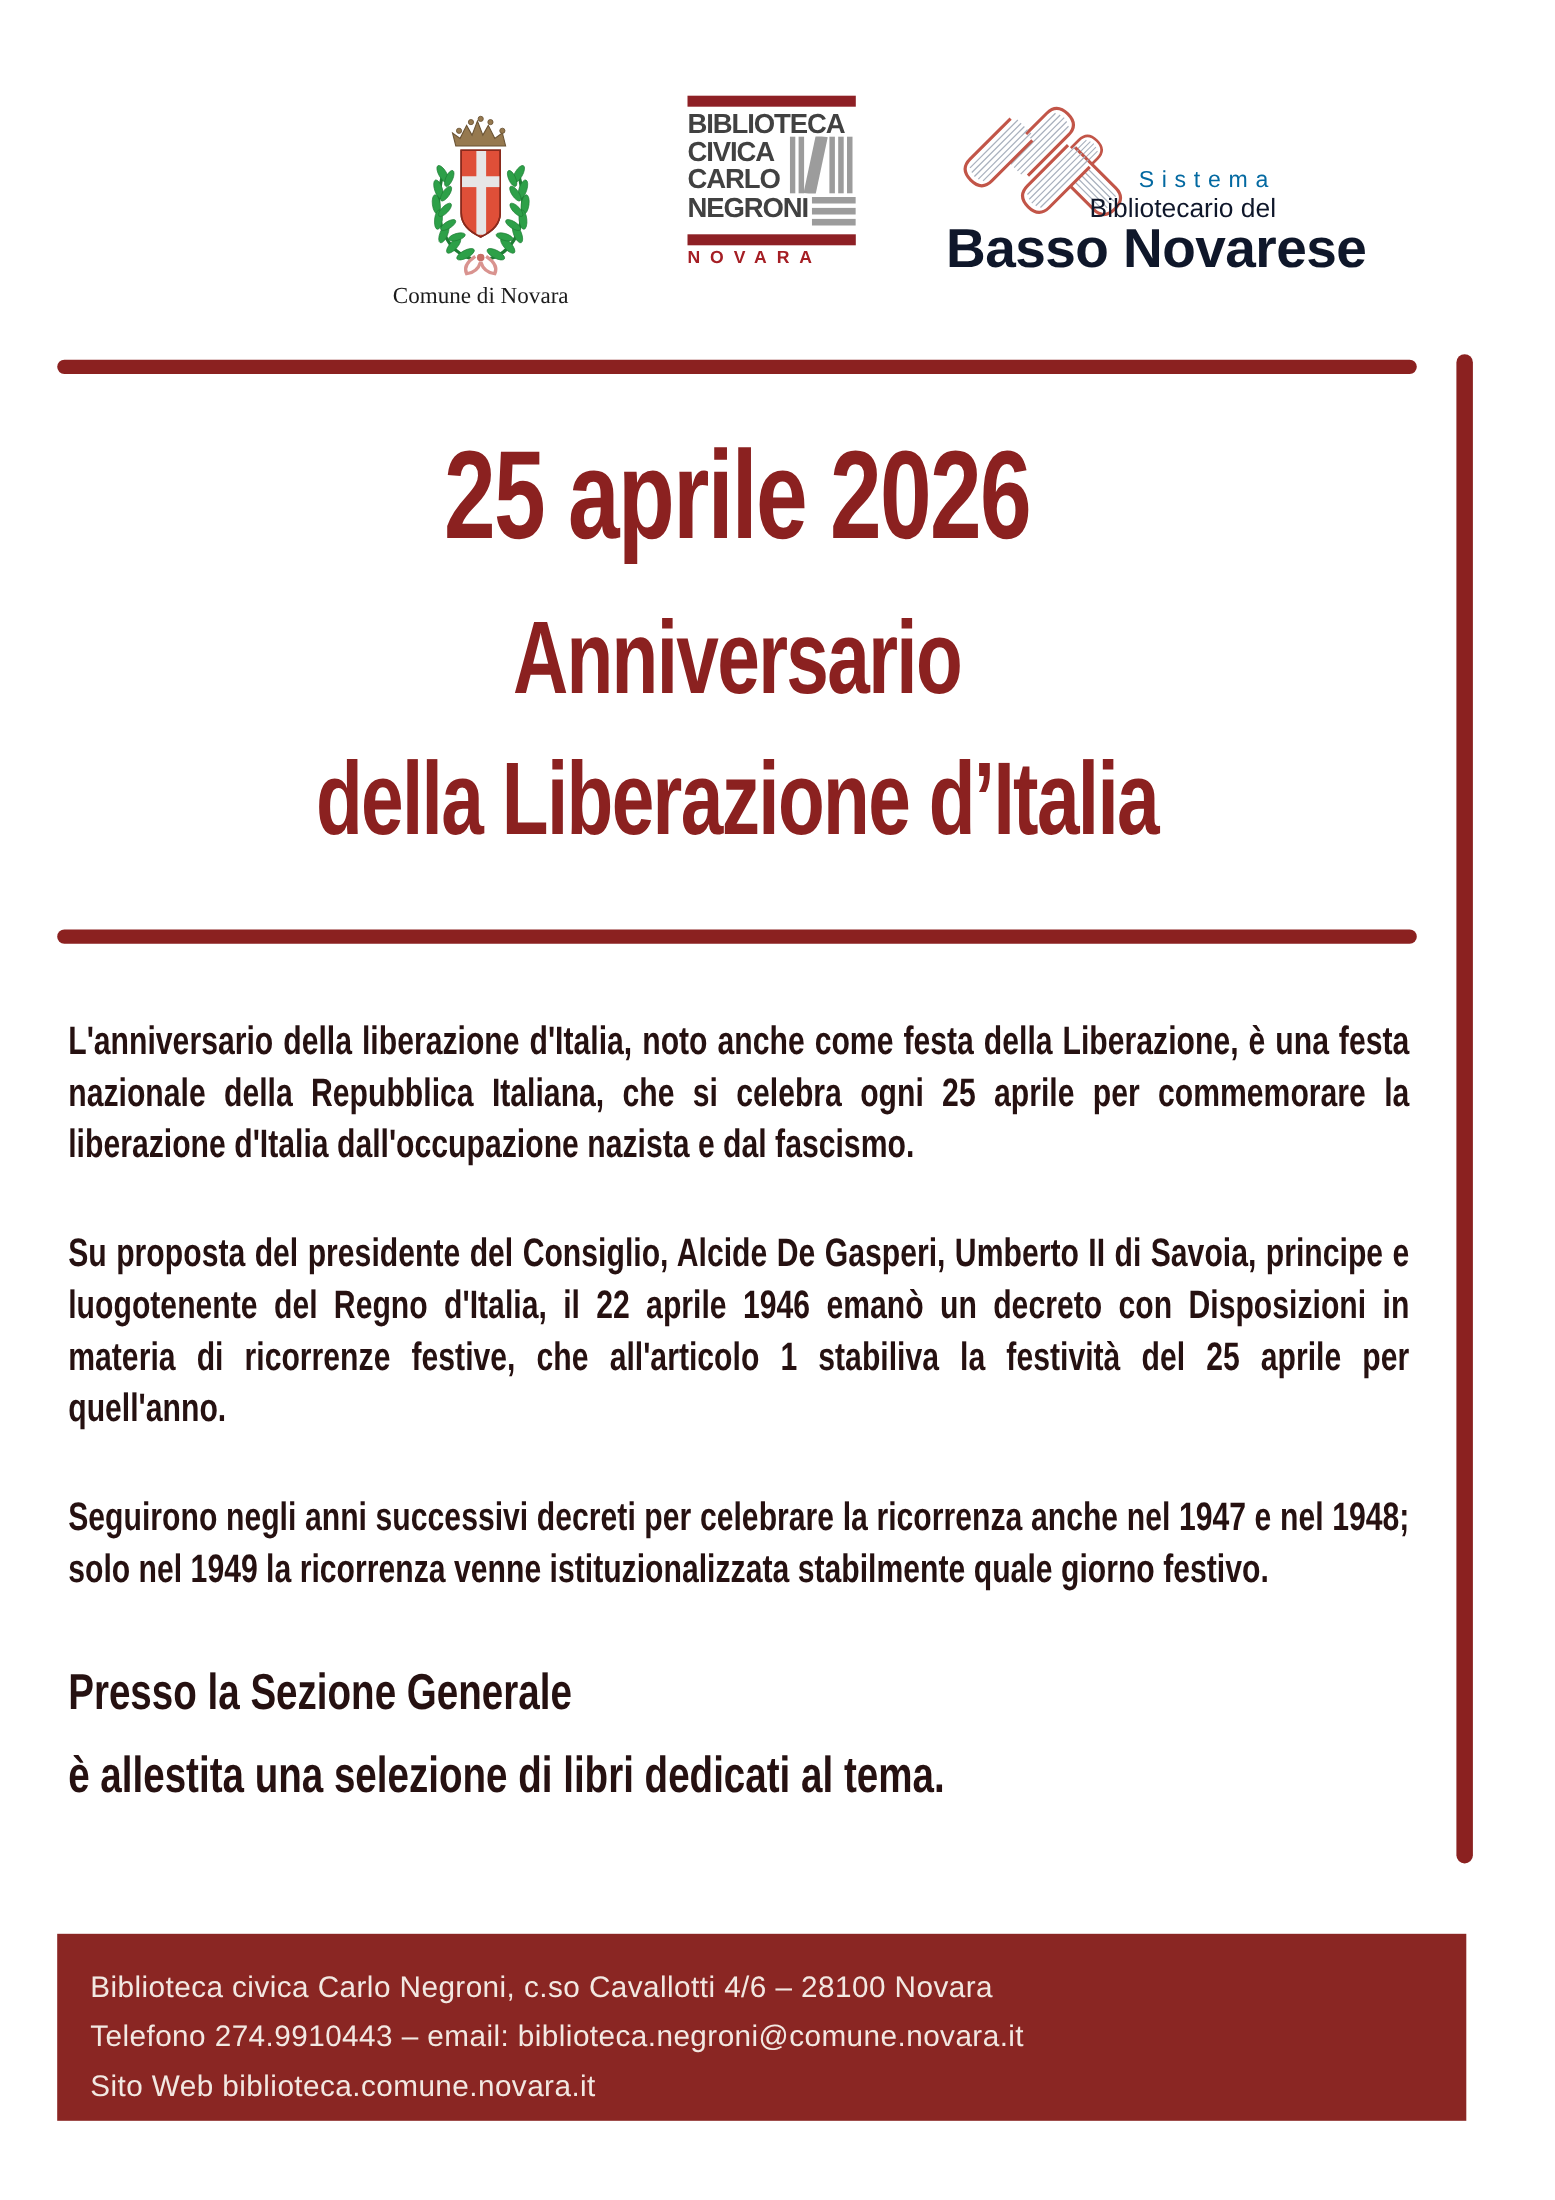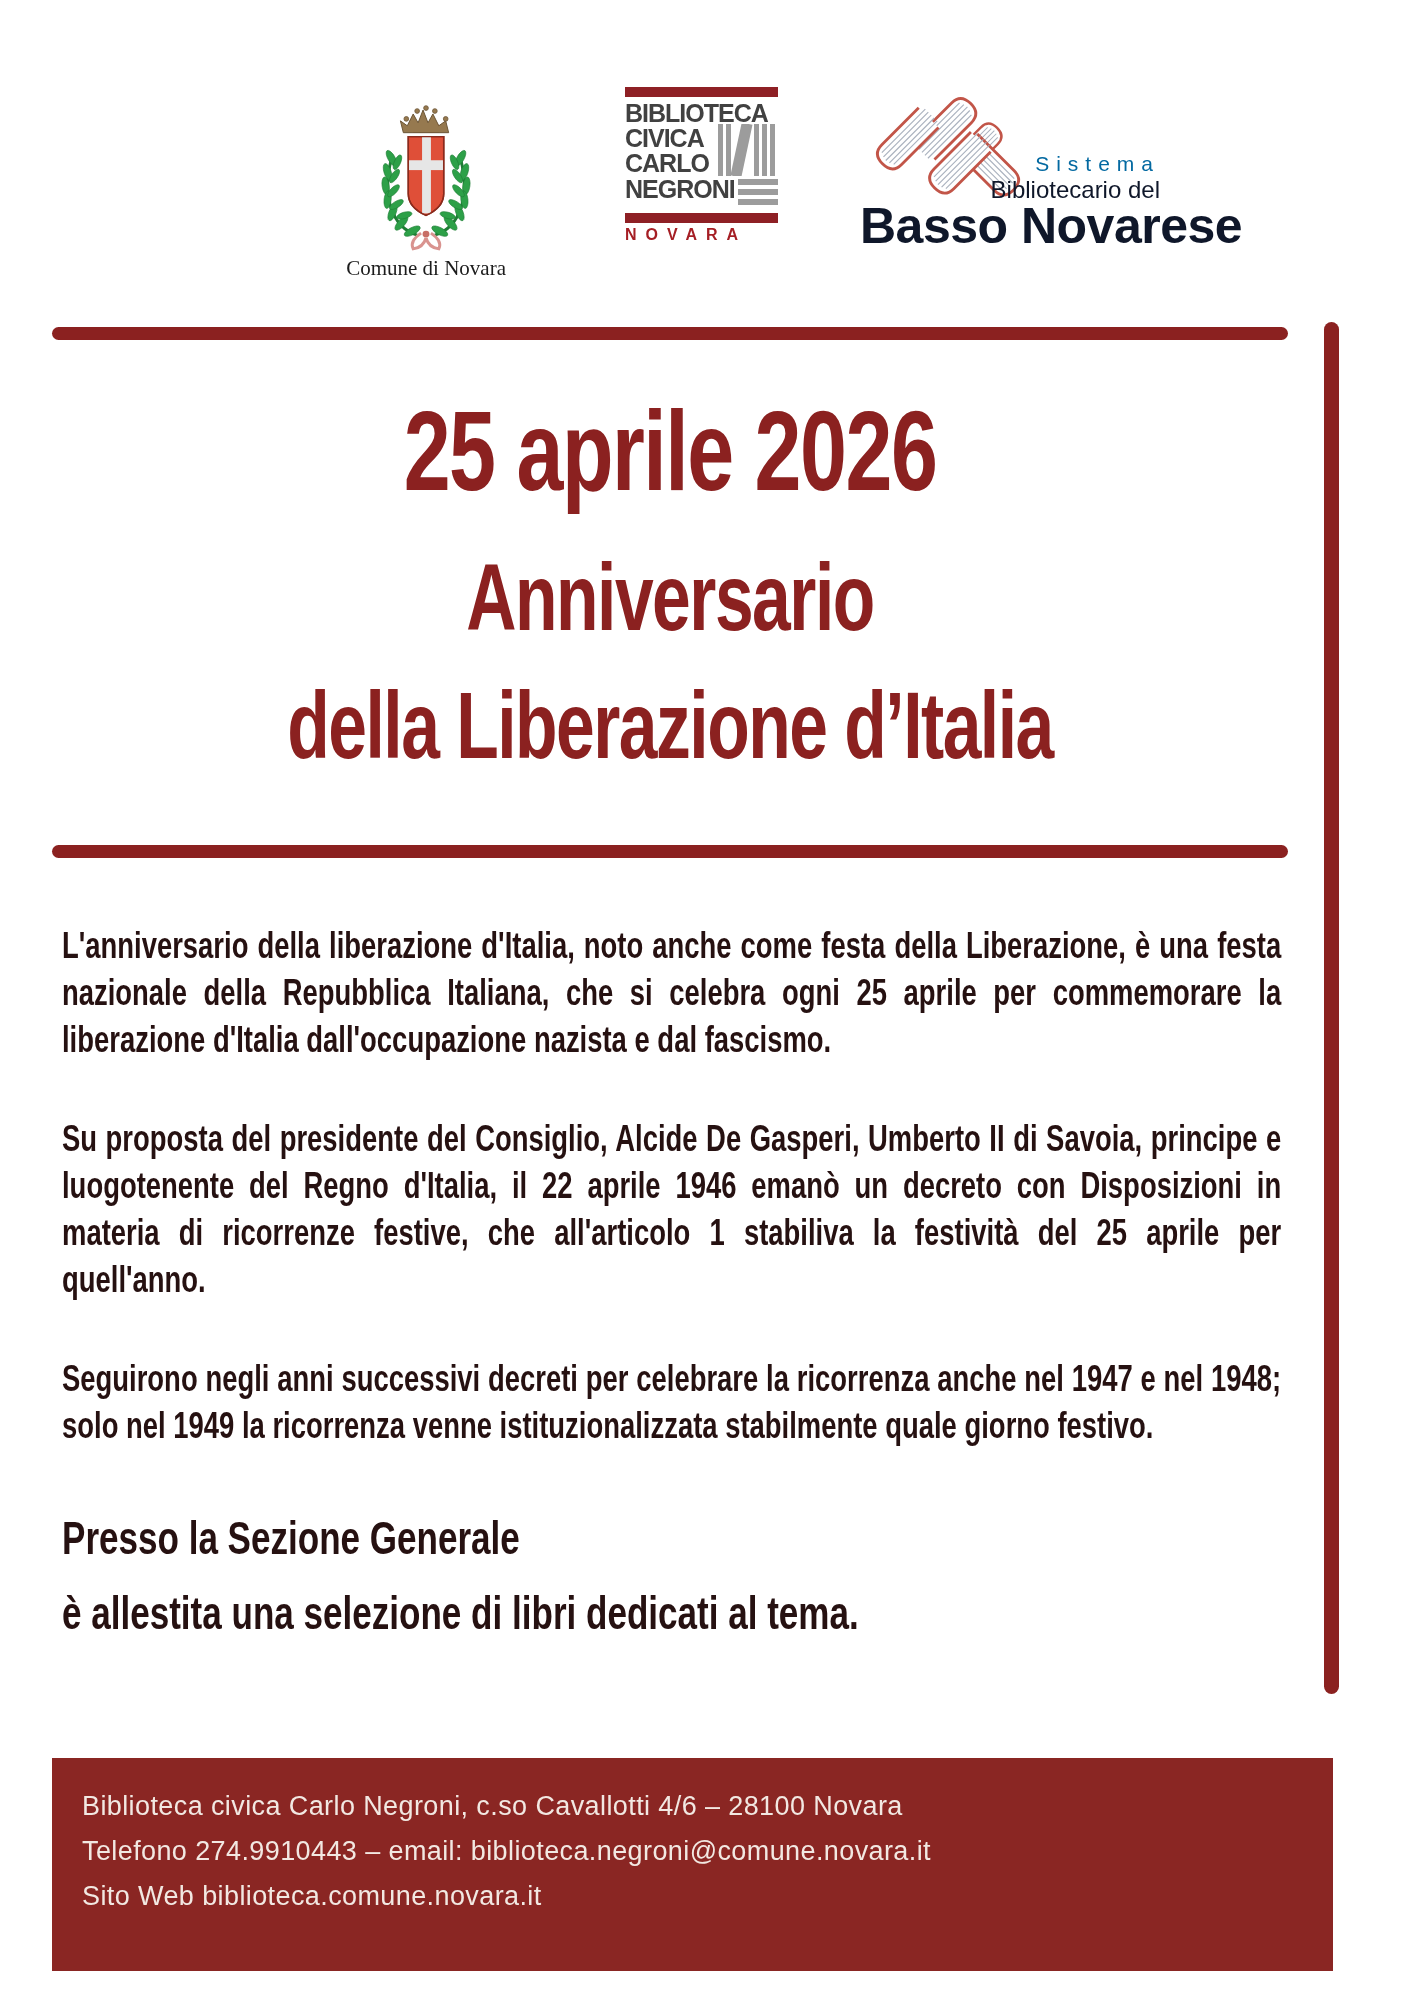--- a/index.html
+++ b/index.html
@@ -5,21 +5,21 @@
   :root{
     --accent:#8b2120; --footer-bg:#8a2623; --footer-text:#f2e8e2;
     --body-text:#261111; --logo-gray:#414141; --logo-red:#8e2025; --novara-red:#a51e24;
   }
   *{margin:0;padding:0;box-sizing:border-box;}
   html,body{background:#ffffff;}
   .page{position:relative;width:1414px;height:2000px;background:#ffffff;overflow:hidden;
         font-family:"Liberation Sans","DejaVu Sans",sans-serif;}
 
   
-  .stemma-wrap{position:absolute;left:346px;top:100px;width:160px;text-align:right;}
+  .stemma-wrap{position:absolute;left:357px;top:100px;width:160px;text-align:center;}
   .stemma-svg{display:block;margin:0 auto;}
   .stemma-caption{margin-top:4px;font-family:"Liberation Serif","DejaVu Serif",serif;
                   font-size:21px;color:#1c1c1c;white-space:nowrap;}
 
   .negroni-logo{position:absolute;left:625px;top:87px;width:153px;height:165px;}
   .negroni-bar{position:absolute;left:0;width:153px;height:10px;background:var(--logo-red);}
   .negroni-bar.top{top:0;}
   .negroni-bar.bottom{top:126px;}
   .negroni-line{position:absolute;left:0;font-weight:bold;color:var(--logo-gray);
                 font-size:25px;letter-spacing:-1px;line-height:24px;white-space:nowrap;}
@@ -55,21 +55,21 @@
   
   .body-col{position:absolute;left:62px;top:922px;width:1600px;
             transform:scaleX(0.762);transform-origin:left top;
             color:var(--body-text);font-weight:bold;font-size:36px;line-height:47px;
             text-align:justify;}
   .body-col p{margin:0 0 52px 0;}
   .highlight{font-size:46px;line-height:75px;text-align:left;}
   .highlight div{white-space:nowrap;}
 
   
-  .footer{position:absolute;left:52px;top:1758px;width:1281px;height:213px;
+  .footer{position:absolute;left:52px;top:1758px;width:1281px;height:170px;
           background:var(--footer-bg);color:var(--footer-text);
           padding:26px 0 0 30px;}
   .footer div{font-size:27px;line-height:45px;letter-spacing:0.4px;white-space:nowrap;}
 </style>
 </head>
 <body>
 
 <div class="page">
 
   <div class="stemma-wrap">

